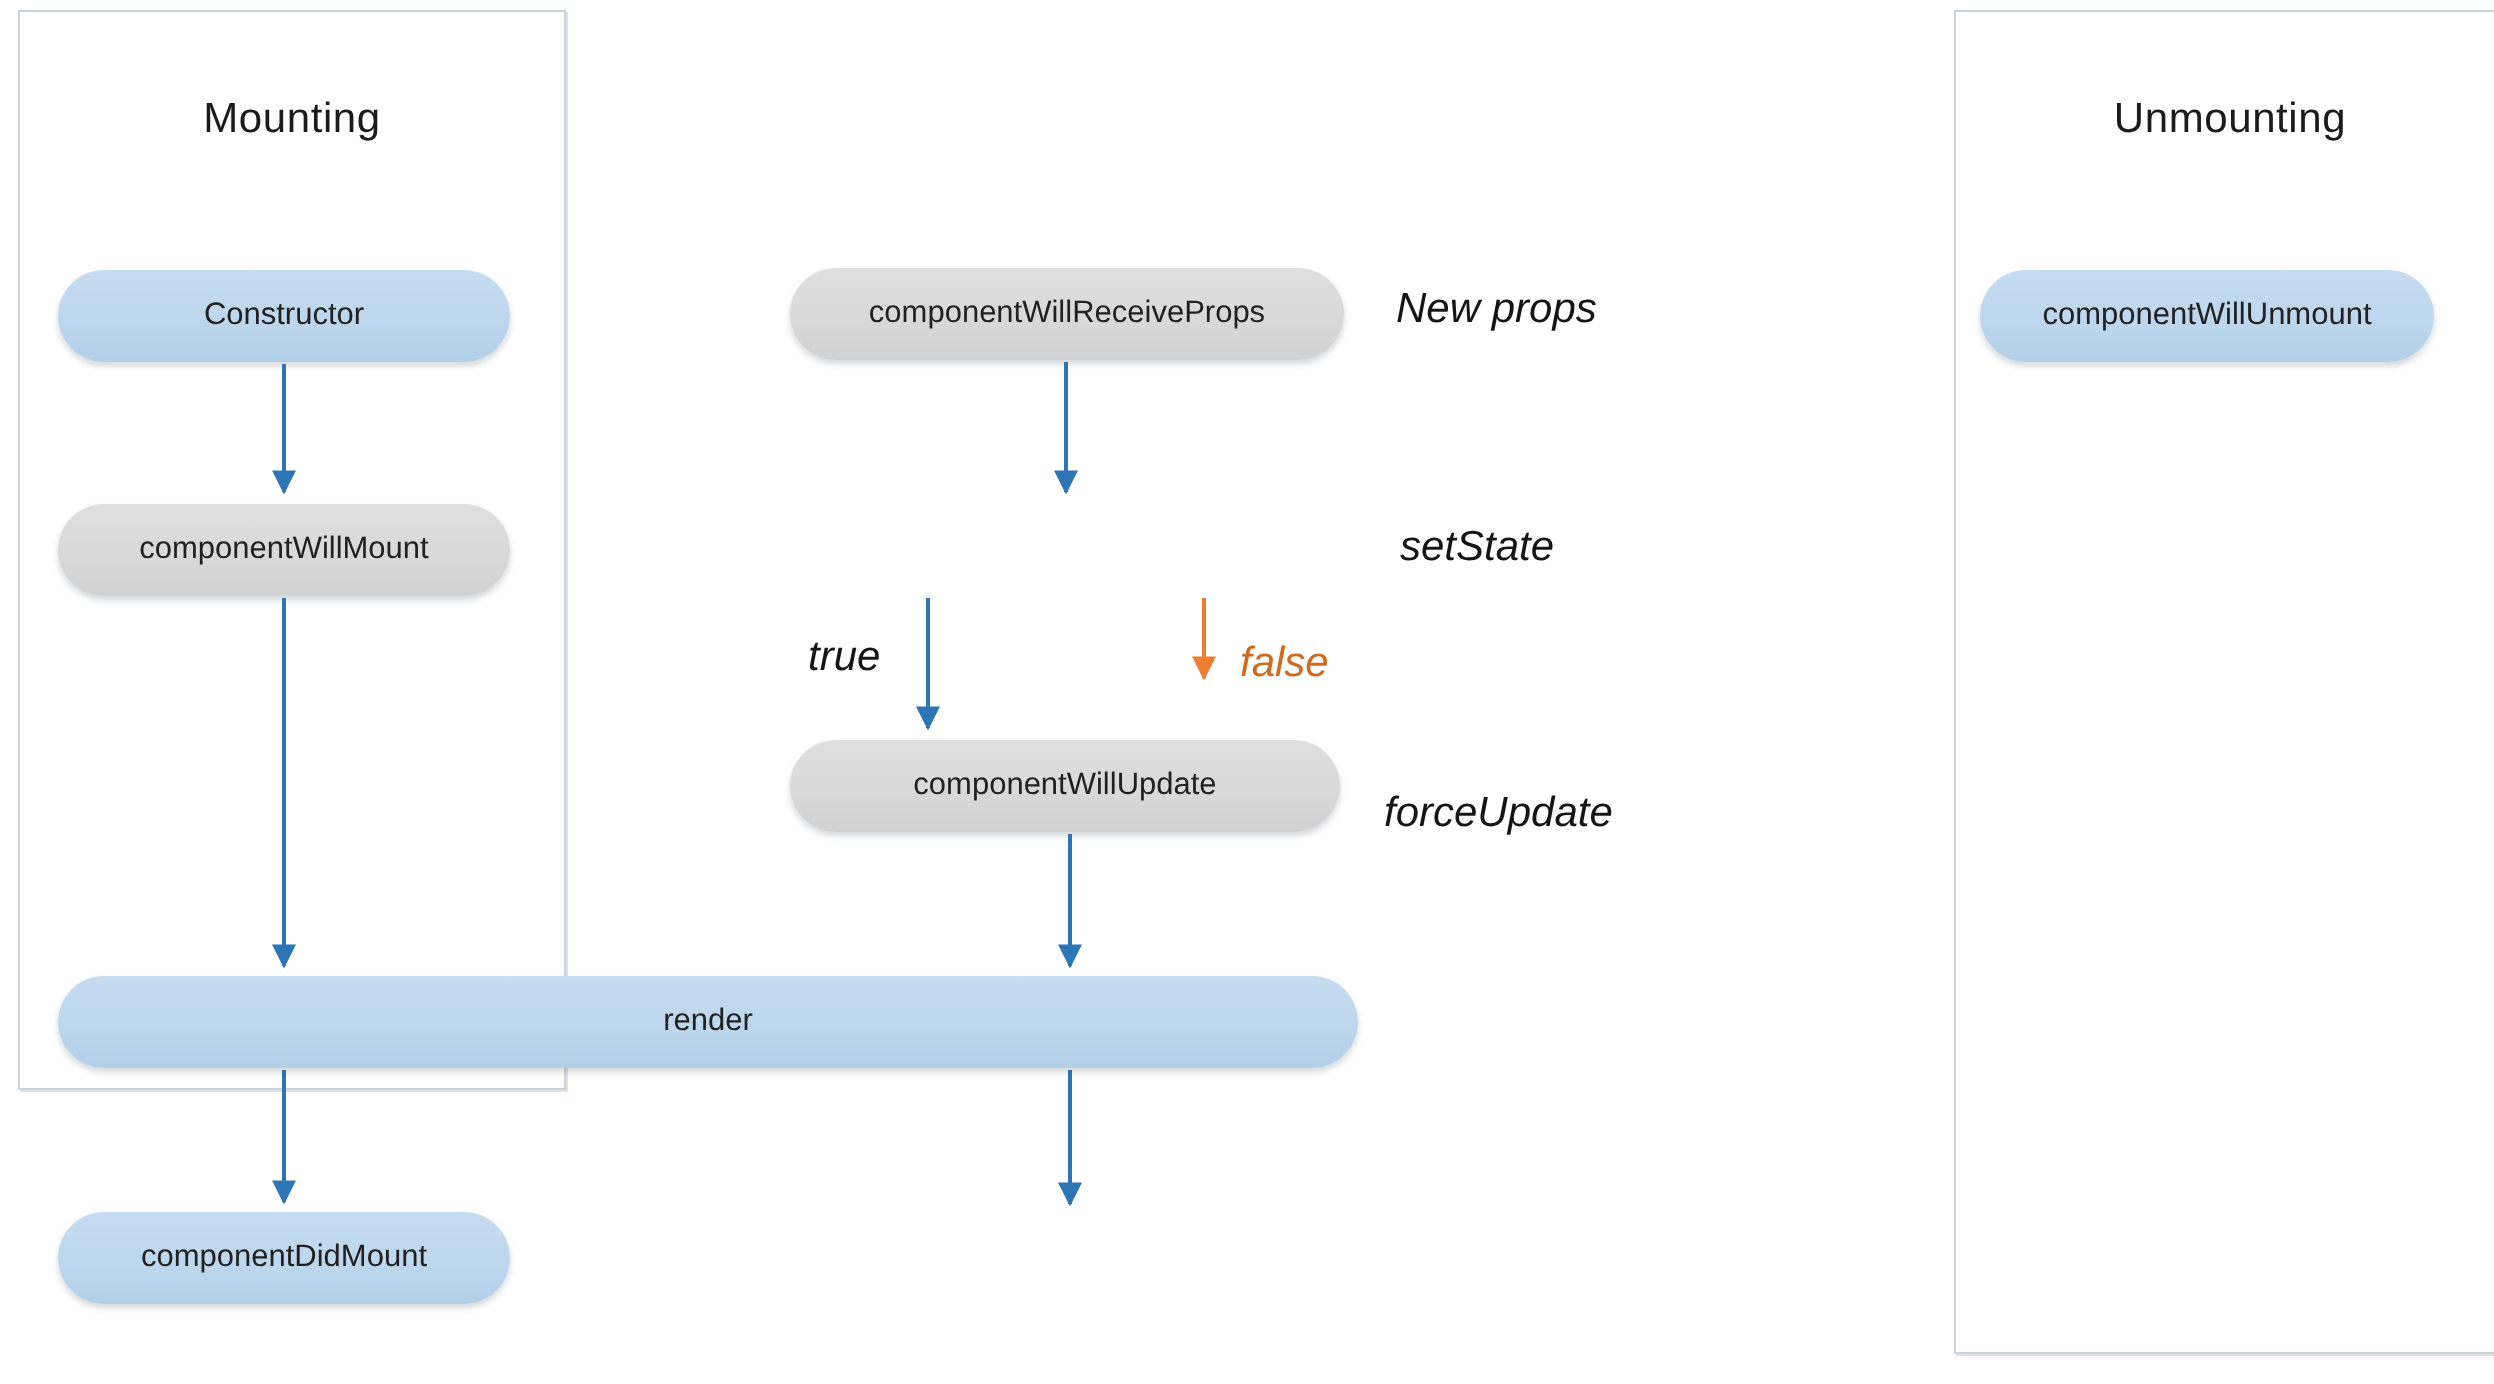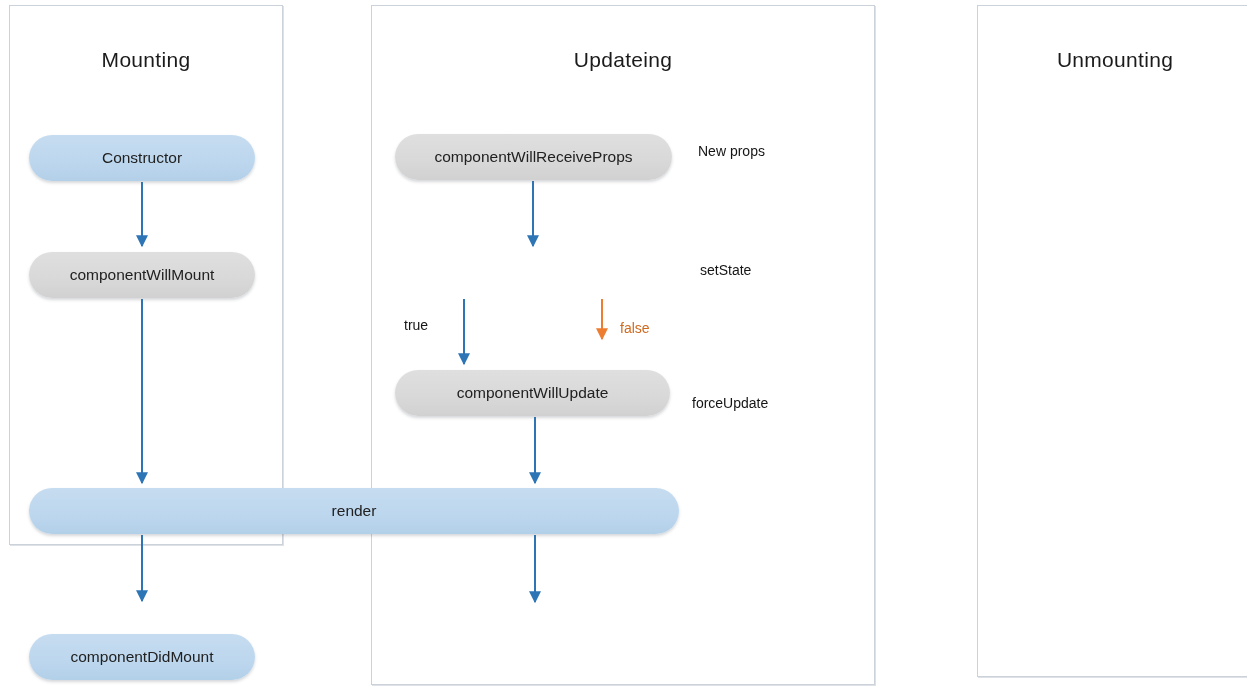--- a/index.html
+++ b/index.html
@@ -51,57 +51,55 @@
   .pill.blue {
     background: linear-gradient(180deg, #c6dcf0 0%, var(--node-blue, #bdd7ee) 55%, #b3d0e9 100%);
   }
   .pill.gray {
     background: linear-gradient(180deg, #dfdfdf 0%, var(--node-gray, #d9d9d9) 55%, #d1d1d1 100%);
   }
 
   #node-constructor        { left: 29px;  top: 135px; width: 226px; }
   #node-willmount          { left: 29px;  top: 252px; width: 226px; }
   #node-render             { left: 29px;  top: 488px; width: 650px; }
-  #node-didmount           { left: 29px;  top: 606px; width: 226px; margin-top: 28px; }
+  #node-didmount           { left: 29px;  top: 606px; width: 226px; }
   #node-willreceiveprops   { left: 395px; top: 134px; width: 277px; }
   #node-shouldupdate       { left: 395px; top: 252px; width: 275px; }
   #node-willupdate         { left: 395px; top: 370px; width: 275px; }
   #node-didupdate          { left: 400px; top: 608px; width: 274px; }
   #node-willunmount        { left: 990px; top: 135px; width: 227px; }
 
   .edges-layer {
     position: absolute;
     left: 0; top: 0;
     width: 1247px;
     height: 692px;
     pointer-events: none;
   }
 
   .annotation {
     position: absolute;
-    font-size: 14px;
+    font-style: italic;
+    font-size: 21px;
     color: #151515;
     white-space: nowrap;
   }
   #label-new-props    { left: 698px; top: 143px; }
   #label-set-state    { left: 700px; top: 262px; }
   #label-force-update { left: 692px; top: 395px; }
   #label-true         { left: 404px; top: 317px; }
   #label-false        { left: 620px; top: 320px; color: var(--false-text, #d06a1f); }
 </style>
 </head>
 <body>
 
 <div class="canvas">
 
   <div class="panel" id="panel-mounting">
     <h2 class="panel-title">Mounting</h2>
-  </div>
-  <div class="panel" id="panel-updating">
-    <h2 class="panel-title">Updateing</h2>
   </div>
   <div class="panel" id="panel-unmounting">
     <h2 class="panel-title">Unmounting</h2>
   </div>
 
   <svg class="edges-layer" width="1247" height="692" viewBox="0 0 1247 692">
     <defs>
       <marker id="arrow-blue" viewBox="0 0 10 10" refX="9" refY="5" markerWidth="6.5" markerHeight="6" orient="auto-start-reverse">
         <path d="M 0 0 L 10 5 L 0 10 z" fill="#2e75b6"></path>
       </marker>
@@ -118,20 +116,21 @@
     <line x1="535" y1="417" x2="535" y2="483" stroke="#2e75b6" stroke-width="2" marker-end="url(#arrow-blue)"></line>
     <line x1="535" y1="535" x2="535" y2="602" stroke="#2e75b6" stroke-width="2" marker-end="url(#arrow-blue)"></line>
   </svg>
 
   <div class="pill blue" id="node-constructor">Constructor</div>
   <div class="pill gray" id="node-willmount">componentWillMount</div>
   <div class="pill blue" id="node-render">render</div>
   <div class="pill blue" id="node-didmount">componentDidMount</div>
   <div class="pill gray" id="node-willreceiveprops">componentWillReceiveProps</div>
   <div class="pill gray" id="node-willupdate">componentWillUpdate</div>
+  <div class="pill blue" id="node-willunmount">componentWillUnmount</div>
 
   <div class="annotation" id="label-new-props">New props</div>
   <div class="annotation" id="label-set-state">setState</div>
   <div class="annotation" id="label-force-update">forceUpdate</div>
   <div class="annotation" id="label-true">true</div>
   <div class="annotation" id="label-false">false</div>
 
 </div>
 
 </body></html>

